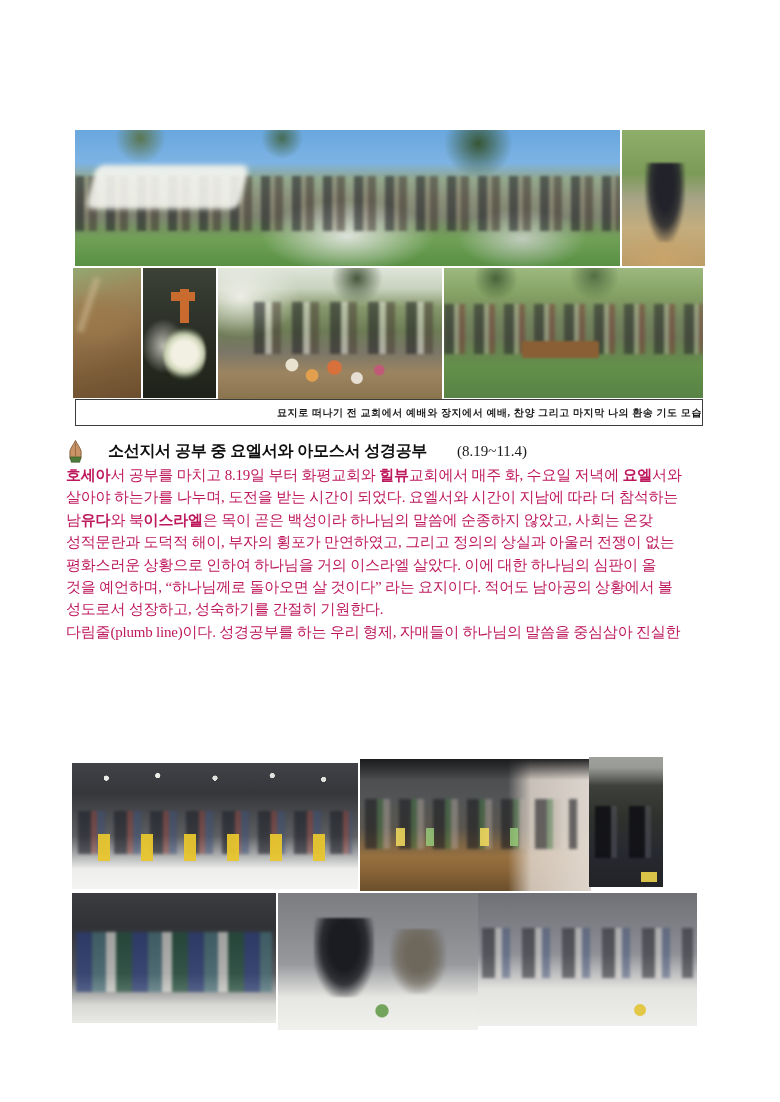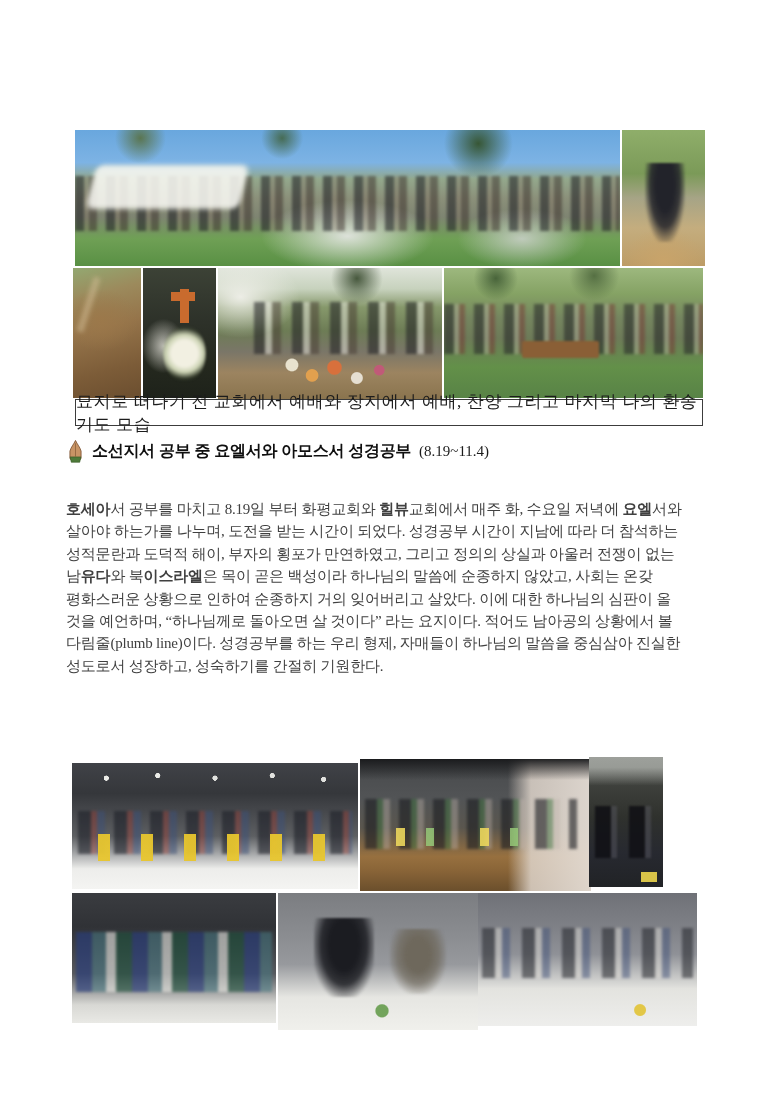--- a/index.html
+++ b/index.html
@@ -188,44 +188,45 @@
     background:repeating-linear-gradient(90deg,
       rgba(34,36,42,.55) 0 13px, rgba(214,212,206,.5) 13px 20px,
       rgba(66,82,120,.5) 20px 28px, rgba(0,0,0,0) 28px 40px);
     filter:blur(1.5px);
   }
 
   
   .caption-box {
     position:absolute; left:75px; top:399px; width:628px; height:27px;
     border:1px solid #3c3c3c; box-sizing:border-box;
-    display:flex; align-items:center; justify-content:flex-start;
-    font-size:17px; letter-spacing:.6px; color:#1c1c1c;
+    display:flex; align-items:center; justify-content:flex-end;
+    font-size:10px; letter-spacing:.6px; color:#1c1c1c;
     font-family:"Liberation Serif", serif;
+    font-weight:bold;
   }
 
   
   .section-head {
     position:absolute; left:63px; top:439px;
-    display:flex; align-items:center; gap:4px;
+    display:flex; align-items:center; gap:20px;
   }
   .section-head .icon { width:25px; height:25px; flex:0 0 auto; }
   .section-title {
     font-family:"Liberation Sans", sans-serif; font-weight:bold;
     font-size:16px; color:#0f0f0f; letter-spacing:-.3px; white-space:nowrap;
   }
   .section-range {
     font-family:"Liberation Serif", serif; font-weight:normal;
-    font-size:15px; color:#1a1a1a; margin-left:4px;
+    font-size:15px; color:#1a1a1a; margin-left:10px;
   }
 
   
   .article {
     position:absolute; left:66px; top:464px; width:652px;
-    font-family:"Liberation Serif", serif; font-size:15px; color:#404040;margin-top:34px;
+    font-family:"Liberation Serif", serif; font-size:15px; color:#be185d;
   }
   .article .line { line-height:22.4px; height:22.4px; white-space:nowrap; letter-spacing:-.2px; }
   .article .b { font-weight:bold; }
 </style>
 </head>
 <body>
 
 <div class="page">
 
   <div class="photo pa" style="left:75px; top:130px; width:545px; height:136px;"></div>
@@ -246,27 +247,27 @@
         <path d="M11.6 4.5 L12.4 4.5 L12.4 18 L11.6 18 Z" fill="#8a5f3a"></path>
         <path d="M6.4 18.6 L17.6 18.6 L16.4 24.2 L7.6 24.2 Z" fill="#4e7a39" stroke="#32551f" stroke-width="0.6"></path>
       </svg>
     </span>
     <span class="section-title">소선지서 공부 중 요엘서와 아모스서 성경공부</span>
     <span class="section-range">(8.19~11.4)</span>
   </div>
 
   <div class="article">
       <div class="line"><span class="b">호세아</span><span>서 공부를 마치고 8.19일 부터 화평교회와 </span><span class="b">힐뷰</span><span>교회에서 매주 화, 수요일 저녁에 </span><span class="b">요엘</span><span>서와</span></div>
-      <div class="line"><span>살아야 하는가를 나누며, 도전을 받는 시간이 되었다. 성경공부 시간이 지남에 따라 더 참석하는</span></div>
+      <div class="line"><span>살아야 하는가를 나누며, 도전을 받는 시간이 되었다. 요엘서와 시간이 지남에 따라 더 참석하는</span></div>
+      <div class="line"><span>남</span><span class="b">유다</span><span>와 북</span><span class="b">이스라엘</span><span>은 목이 곧은 백성이라 하나님의 말씀에 순종하지 않았고, 사회는 온갖</span></div>
       <div class="line"><span>성적문란과 도덕적 해이, 부자의 횡포가 만연하였고, 그리고 정의의 상실과 아울러 전쟁이 없는</span></div>
-      <div class="line"><span>남</span><span class="b">유다</span><span>와 북</span><span class="b">이스라엘</span><span>은 목이 곧은 백성이라 하나님의 말씀에 순종하지 않았고, 사회는 온갖</span></div>
-      <div class="line"><span>평화스러운 상황으로 인하여 순종하지 거의 잊어버리고 살았다. 이에 대한 하나님의 심판이 올</span></div>
+      <div class="line"><span>평화스러운 상황으로 인하여 하나님을 거의 이스라엘 살았다. 이에 대한 하나님의 심판이 올</span></div>
       <div class="line"><span>것을 예언하며,  “하나님께로 돌아오면 살 것이다” 라는 요지이다. 적어도 남아공의 상황에서 볼</span></div>
+      <div class="line"><span>성도로서 성장하고, 성숙하기를 간절히 기원한다.</span></div>
       <div class="line"><span>다림줄(plumb line)이다. 성경공부를 하는 우리 형제, 자매들이 하나님의 말씀을 중심삼아 진실한</span></div>
-      <div class="line"><span>성도로서 성장하고, 성숙하기를 간절히 기원한다.</span></div>
     </div>
 
   <div class="photo q1" style="left:72px; top:763px; width:286px; height:126px;"></div>
   <div class="photo q2" style="left:360px; top:759px; width:231px; height:132px;"></div>
   <div class="photo q3" style="left:589px; top:757px; width:74px; height:130px;"></div>
   <div class="photo q4" style="left:72px; top:893px; width:204px; height:130px;"></div>
   <div class="photo q5" style="left:278px; top:893px; width:200px; height:137px;"></div>
   <div class="photo q6" style="left:478px; top:893px; width:219px; height:133px;"></div>
 
 </div>

